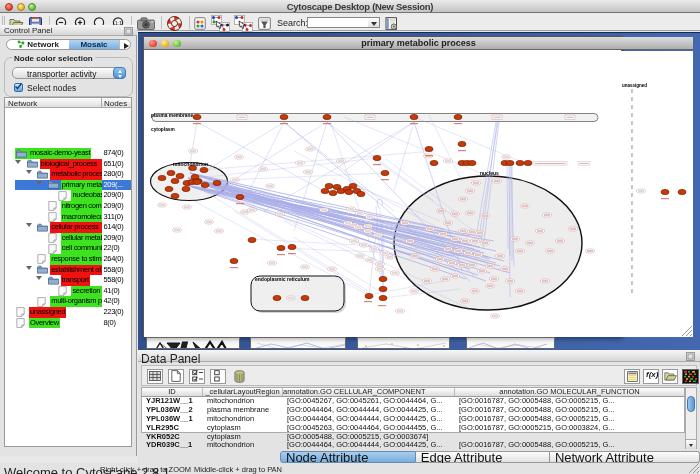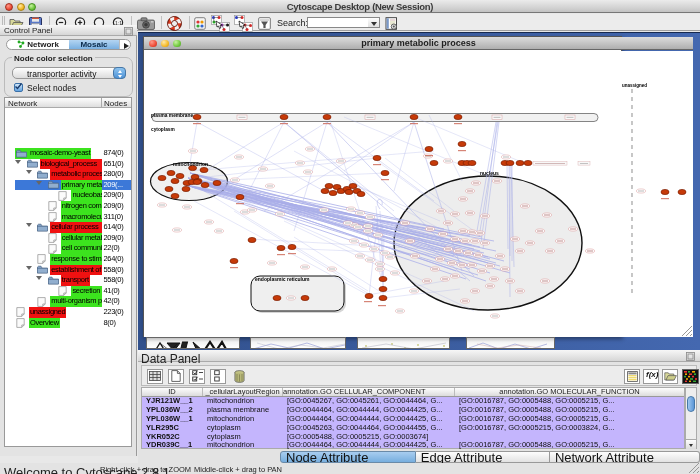--- a/index.html
+++ b/index.html
@@ -860,21 +860,21 @@
             <rect x="3" y="8.2" width="2" height="1.6" fill="#ea0"></rect>
             <rect x="7" y="8.2" width="3" height="1.6" fill="#3a3"></rect>
             <rect x="12" y="8.2" width="2" height="1.6" fill="#e33"></rect>
             <rect x="2" y="10.6" width="2" height="1.4" fill="#e33"></rect>
             <rect x="6" y="10.6" width="2" height="1.4" fill="#ea0"></rect>
             <rect x="10" y="10.6" width="3" height="1.4" fill="#3a3"></rect>
           </g>
         </svg>
  </div>
 
- <div class="abs" style="left:3px;top:37px;width:544px;height:62px;background:#c4b5fd;border:1px solid #aaa;font-size:7.5px;color:#111">
+ <div class="abs" style="left:3px;top:37px;width:544px;height:46px;background:#ffffff;border:1px solid #aaa;font-size:7.5px;color:#111">
    <div style="display:flex;height:9px;line-height:8px;background:linear-gradient(#fdfdfd,#dcdcdc);border-bottom:1px solid #999;font-size:7.5px;color:#222">
      <div style="width:61px;text-align:center;border-right:1px solid #bbb">ID</div>
      <div style="width:80px;text-align:center;border-right:1px solid #bbb">_cellularLayoutRegion</div>
      <div style="width:172px;text-align:left;border-right:1px solid #bbb">annotation.GO CELLULAR_COMPONENT</div>
      <div style="flex:1;text-align:center">annotation.GO MOLECULAR_FUNCTION</div>
    </div>
    <div style="display:flex;height:8.9px;line-height:8.9px;white-space:nowrap">
 <div style="width:61px;font-weight:bold;padding-left:4px;overflow:hidden">YJR121W__1</div>
 <div style="width:80px;padding-left:4px;overflow:hidden">mitochondrion</div>
 <div style="width:172px;padding-left:4px;overflow:hidden">[GO:0045267, GO:0045261, GO:0044464, G...</div>

